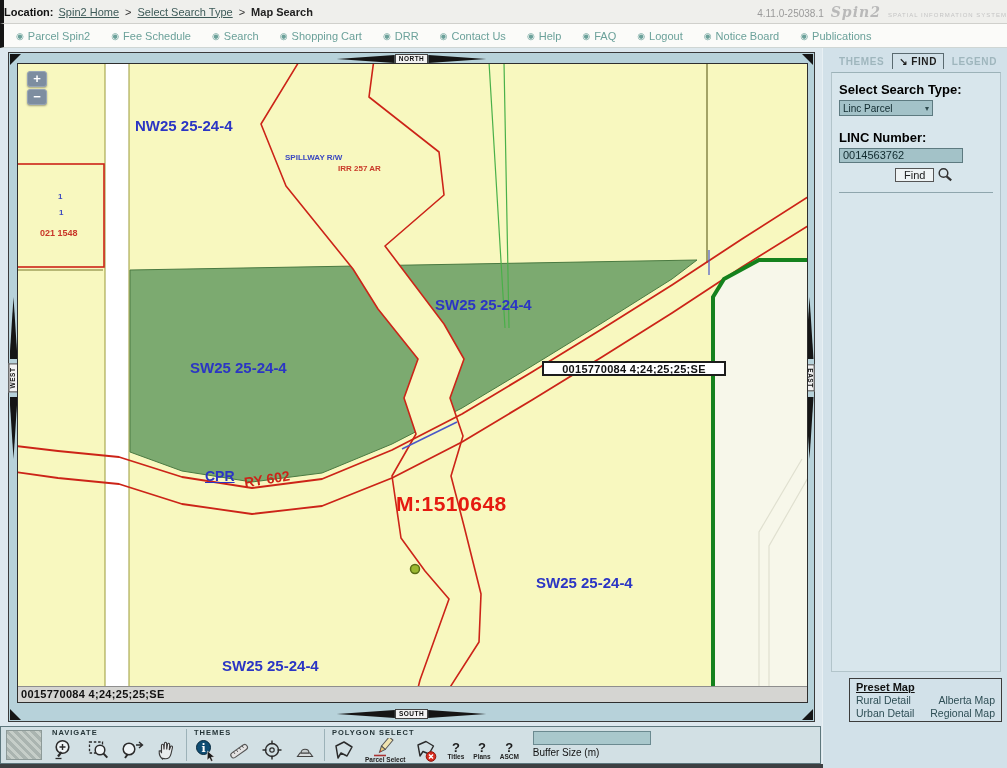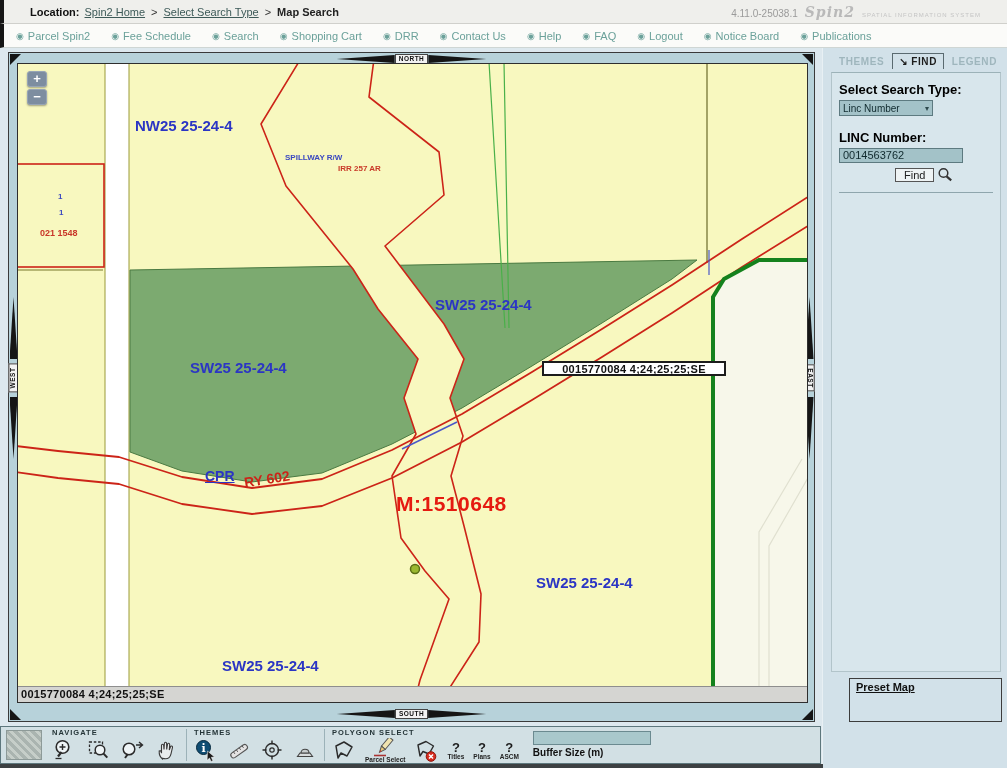--- a/index.html
+++ b/index.html
@@ -2,21 +2,21 @@
 <html><head>
 <meta charset="utf-8">
 <style>
   * { margin:0; padding:0; box-sizing:border-box; }
   body { font-family:"Liberation Sans", sans-serif; background:#3c4042; }
   #app { position:relative; width:1007px; height:768px; background:#dde8ee; overflow:hidden; }
 
   
   .topbar { position:absolute; left:0; top:0; width:1007px; height:24px;
     background:#efefec; border-bottom:1px solid #d0d0cc; border-left:4px solid #161616;
-    display:flex; align-items:center; padding:0 26px; font-size:11px; color:#333; }
+    display:flex; align-items:center; padding:0 0; font-size:11px; color:#333; }
   .loc-label { font-weight:bold; color:#111; margin-right:5px; }
   .crumb-link { color:#3d5a58; text-decoration:underline; cursor:pointer; }
   .crumb-sep { margin:0 6px; color:#333; }
   .crumb-current { color:#222; font-weight:bold; }
   .version-area { margin-left:auto; display:flex; align-items:baseline; gap:7px; }
   .version-num { color:#9a9a9a; font-size:10px; }
   .brand-script { font-family:"DejaVu Serif", serif; font-style:italic; font-weight:bold;
     color:#b9b9b9; font-size:14px; letter-spacing:1px; }
   .brand-suffix { color:#c4c4c4; font-size:6px; letter-spacing:1px; }
 
@@ -137,21 +137,21 @@
   .tb-divider { width:1px; background:#9cb2b8; margin:2px 1px; }
   .tb-icon { cursor:pointer; display:flex; flex-direction:column; align-items:center; }
   .tb-icon svg { display:block; }
   .tb-mini-label { font-size:6.5px; font-weight:bold; color:#222; line-height:6.5px;
     text-align:center; }
   .q-btn { display:flex; flex-direction:column; align-items:center; cursor:pointer; }
   .q-mark { font-size:13px; font-weight:bold; color:#1c1c1c; line-height:13px; }
   .buffer-wrap { display:flex; flex-direction:column; margin:4px 0 0 8px; }
   .buffer-input { width:118px; height:14px; background:#a9c8cc; border:1px solid #6b8a90;
     cursor:text; }
-  .buffer-label { font-size:10px; font-weight:bold; color:#111; margin-top:2px; }
+  .buffer-label { font-size:10px; font-weight:normal; color:#111; margin-top:2px; }
   .bottom-shadow { position:absolute; left:0; top:764px; width:823px; height:4px;
     background:#3c4042; }
 </style>
 </head>
 <body>
 
 <div id="app">
 
   <div class="topbar">
     <span class="loc-label">Location:</span>
@@ -304,39 +304,45 @@
       <div class="tab active">
         <span class="tab-arrow">↘</span>
         <span>FIND</span>
       </div>
       <div class="tab t-legend">LEGEND</div>
     </div>
 
     <div class="find-panel">
       <div class="fp-label">Select Search Type:</div>
       <div class="fp-select">
-        <span>Linc Number</span>
+        <span>Linc Parcel</span>
         <span class="fp-chevron">▾</span>
       </div>
       <div class="fp-label">LINC Number:</div>
       <div class="fp-input">0014563762</div>
       <div class="fp-find-row">
         <div class="fp-find-btn">Find</div>
         <span class="tb-icon">
           <svg width="16" height="15" viewBox="0 0 16 15">
               <circle cx="6.5" cy="6" r="4.3" fill="none" stroke="#333" stroke-width="1.5"></circle>
               <path d="M9.6 9.4l4.6 4" stroke="#333" stroke-width="2.2"></path>
             </svg>
         </span>
       </div>
       <hr class="fp-hr">
     </div>
 
     <div class="preset-box">
       <div class="preset-title">Preset Map</div>
+      <div class="preset-grid">
+        <span>Rural Detail</span>
+        <span class="pr-r">Alberta Map</span>
+        <span>Urban Detail</span>
+        <span class="pr-r">Regional Map</span>
+      </div>
     </div>
   </div>
 
   <div class="toolbar">
     <div class="tb-logo"></div>
 
     <div class="tb-group">
       <div class="tb-group-label">NAVIGATE</div>
       <div class="tb-icons">
         <span class="tb-icon">

